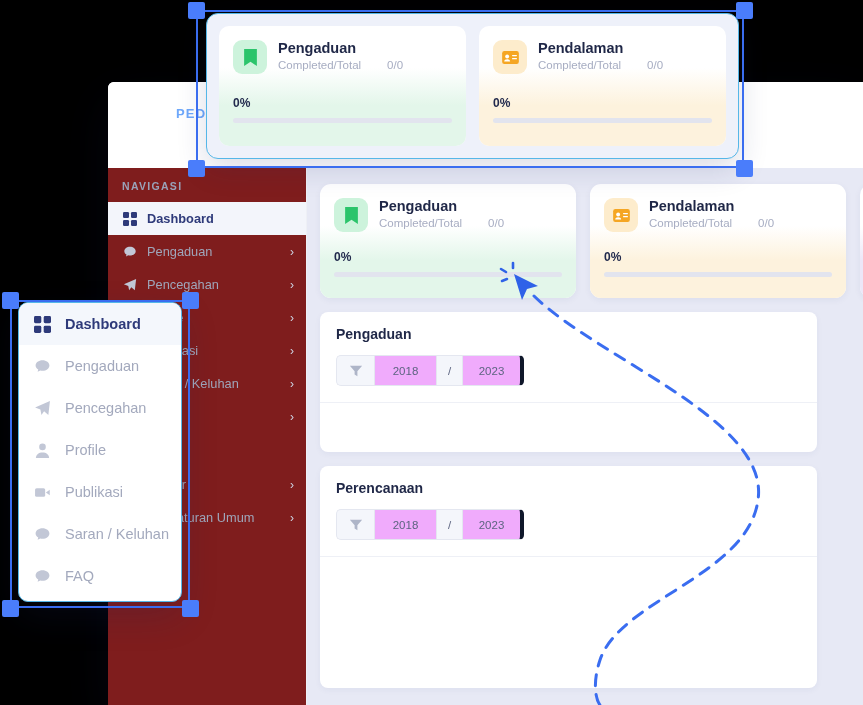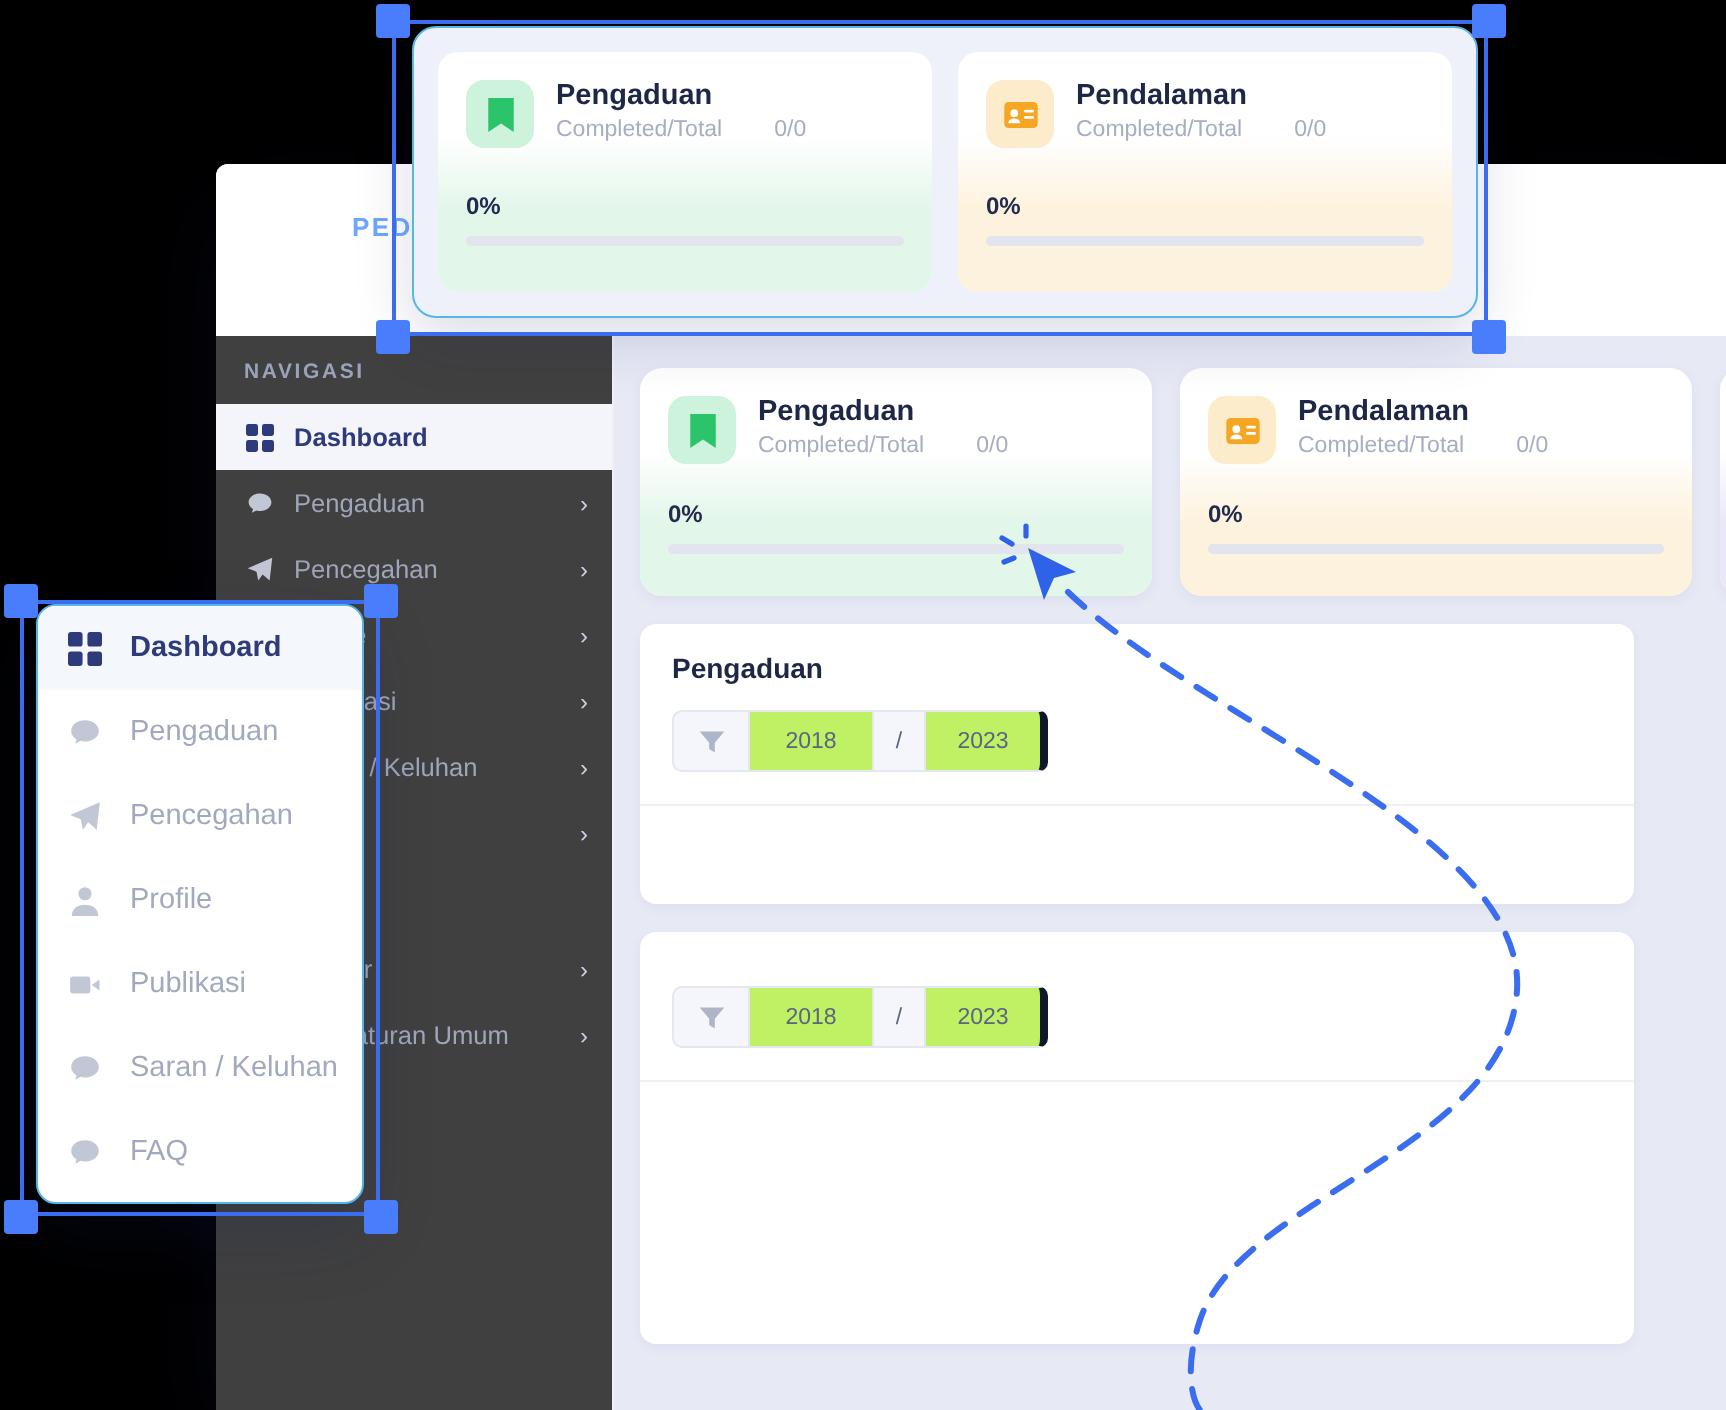--- a/index.html
+++ b/index.html
@@ -22,21 +22,21 @@
   }
   .brand{
     position:absolute; left:68px; top:24px;
     font-size:13px; font-weight:700; letter-spacing:1.2px; color:#6ea8fb;
     white-space:nowrap;
   }
 
   
   .sidebar{
     position:absolute; left:0; top:86px; width:199px; bottom:0;
-    background:#404040; border-right:1px solid #eef0f6;
+    background:#7f1d1d; border-right:1px solid #eef0f6;
   }
   .nav-label{
     padding:12px 0 10px 14px; font-size:10.5px; letter-spacing:1.3px;
     color:#9aa2b8; font-weight:600;
   }
   .nav-item{
     display:flex; align-items:center; gap:10px;
     height:33px; padding:0 12px 0 14px; cursor:pointer;
     font-size:12.8px; color:#9fa6ba;
   }
@@ -91,21 +91,21 @@
   .panel{
     margin-top:14px; width:497px; background:#ffffff; border-radius:8px;
     box-shadow:0 2px 6px rgba(40,50,110,.05); overflow:hidden;
   }
   .panel-head{ padding:14px 16px 0 16px; }
   .panel-title{ font-size:14px; font-weight:700; color:#1f2747; }
   .filter-row{ display:flex; margin:13px 0 16px 0; height:31px; width:190px; }
   .f-cell{
     display:flex; align-items:center; justify-content:center;
     border:1px solid #e4e7f0; border-right:none; font-size:11.5px; color:#5c6480;
-    background:#bef264;
+    background:#f0abfc;
   }
   .f-icon{ width:38px; background:#f4f6fb; border-radius:5px 0 0 5px; }
   .f-year{ width:62px; }
   .f-slash{ width:26px; background:#f4f6fb; }
   .f-year.last{ border-right:4px solid #0f172a; border-radius:0 5px 5px 0; }
   .panel-body{ border-top:1px solid #eef0f6; height:50px; }
   .panel-body.tall{ height:132px; }
 
   
   .float-menu{
@@ -327,20 +327,21 @@
             <div class="f-cell f-year">2018</div>
             <div class="f-cell f-slash">/</div>
             <div class="f-cell f-year last">2023</div>
           </div>
         </div>
         <div class="panel-body"></div>
       </div>
 
       <div class="panel">
         <div class="panel-head">
+          <div class="panel-title">Perencanaan</div>
           <div class="filter-row">
             <div class="f-cell f-icon">
               <svg width="14" height="14" viewBox="0 0 16 16">
                   <path d="M1 2h14l-5.4 6.4V14L6.4 12V8.4z" fill="#aeb5c8"></path>
                 </svg>
             </div>
             <div class="f-cell f-year">2018</div>
             <div class="f-cell f-slash">/</div>
             <div class="f-cell f-year last">2023</div>
           </div>

